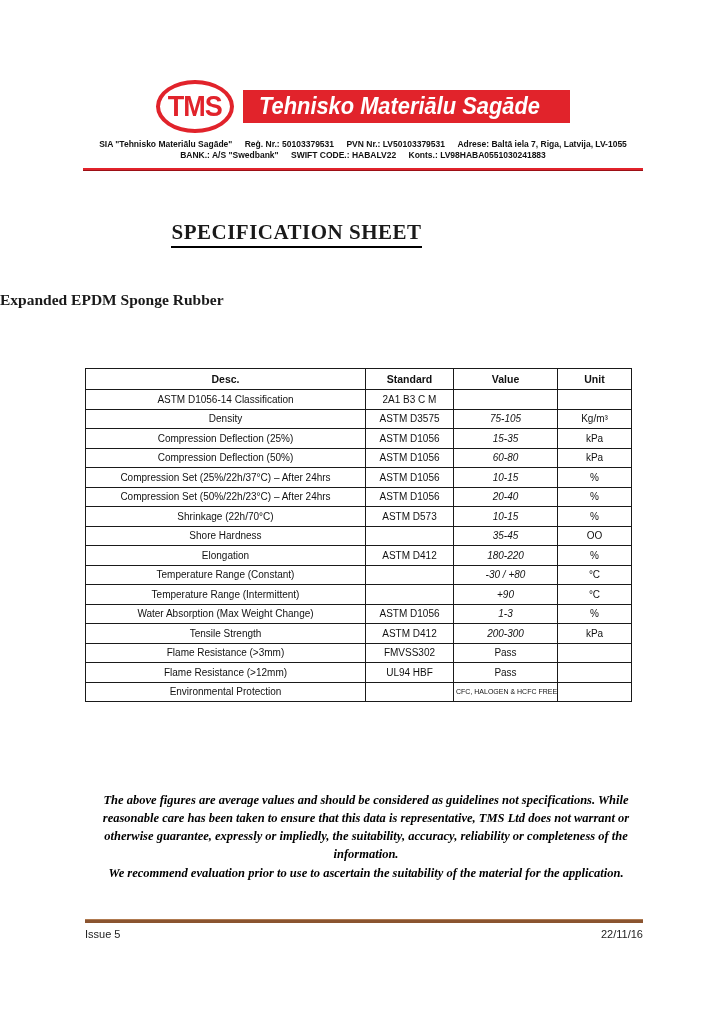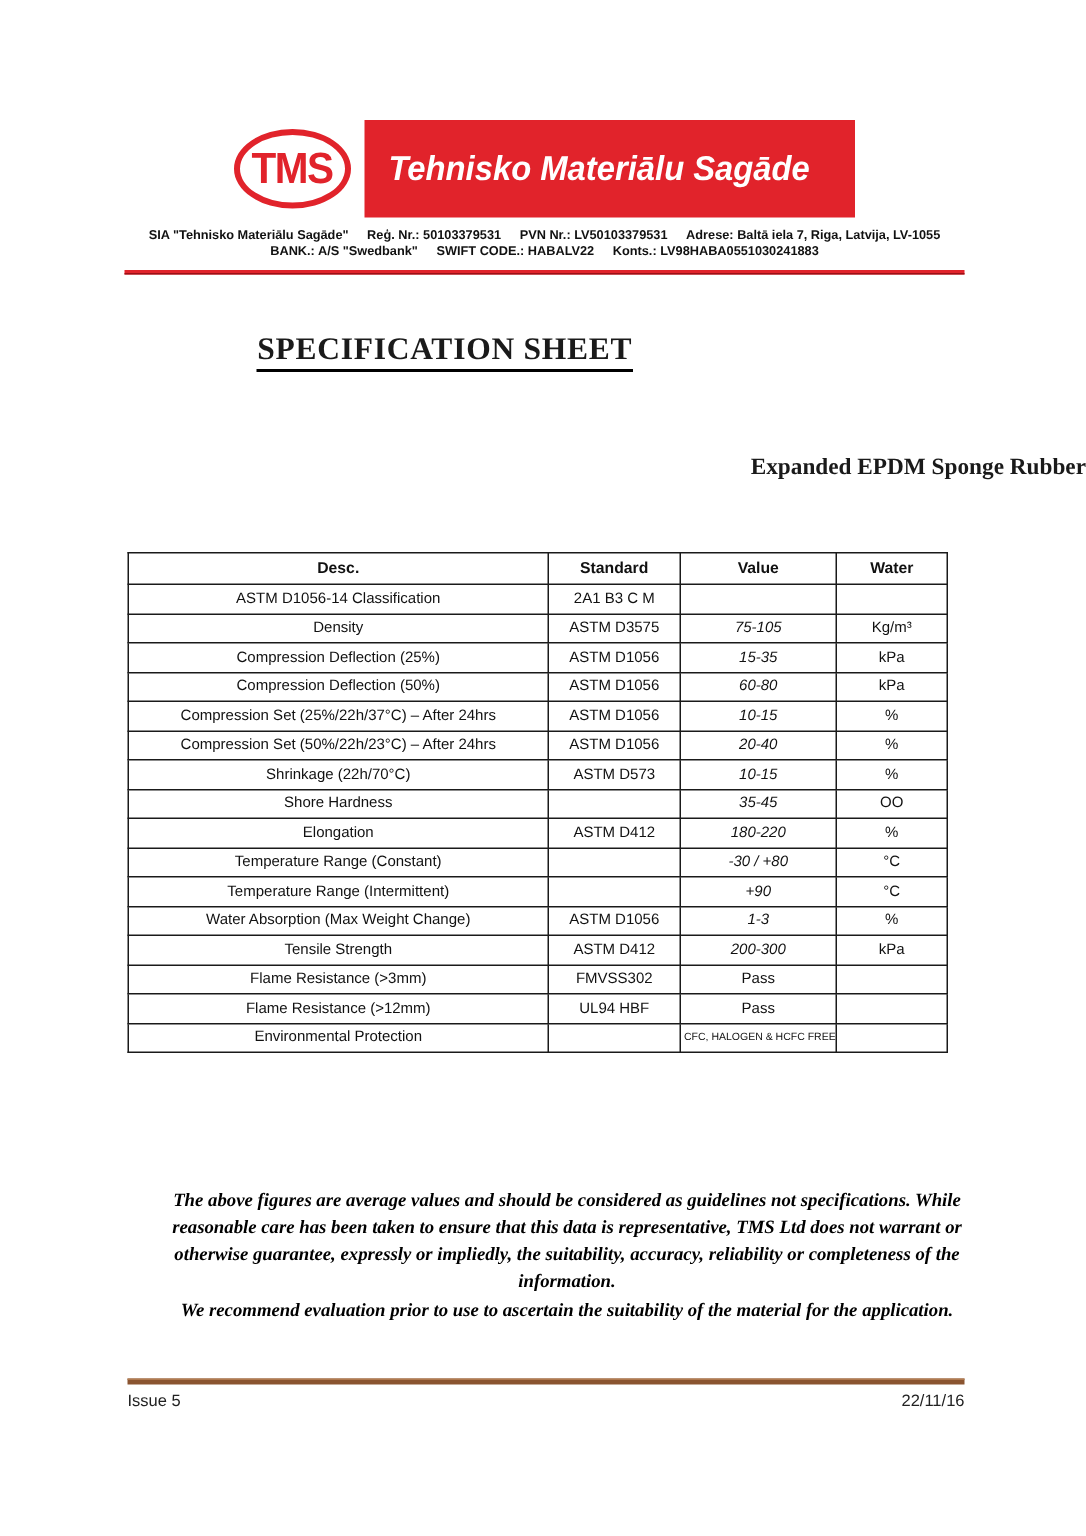--- a/index.html
+++ b/index.html
@@ -23,21 +23,21 @@
   .logo-oval {
     width: 78px; height: 53px; flex: 0 0 auto;
     border: 4px solid var(--brand); border-radius: 50%;
     display: flex; align-items: center; justify-content: center;
   }
   .logo-abbr {
     color: var(--brand); font-weight: bold; font-size: 27px;
     letter-spacing: -1px; transform: scaleY(1.08);
   }
   .logo-banner {
-    background: var(--brand); height: 65px; margin-left: 9px;
+    background: var(--brand); height: 33px; margin-left: 9px;
     display: flex; align-items: center; padding: 0 16px;
   }
   .logo-banner-text {
     color: #ffffff; font-weight: bold; font-style: italic;
     font-size: 23px; transform: scaleX(0.95); transform-origin: left center;
     white-space: nowrap;
   }
   .info-lines { margin-top: 6px; text-align: center; font-weight: bold; font-size: 8.5px; line-height: 11px; color: #111; }
   .info-lines span { margin: 0 5px; white-space: nowrap; }
   .contact-row {
@@ -47,22 +47,22 @@
   .red-rule { margin-top: 7px; height: 3px; background: var(--brand); border-bottom: 1px solid #9c1016; }
 
   
   .doc-title {
     position: absolute; top: 208px; left: 0; width: 593px;
     text-align: center; font-family: "Liberation Serif", serif;
     font-weight: bold; font-size: 21px; letter-spacing: 0.5px; margin-top: 12px;
   }
   .doc-title span { border-bottom: 2.5px solid #000; padding-bottom: 2px; }
   .doc-subtitle {
-    position: absolute; top: 303px; left: 0; width: 724px;
-    text-align: right; font-family: "Liberation Serif", serif;
+    position: absolute; top: 291px; left: 0; width: 724px;
+    text-align: left; font-family: "Liberation Serif", serif;
     font-weight: bold; font-size: 15.5px;
   }
 
   
   .spec-table {
     position: absolute; top: 368px; left: 85px; width: 546px;
     border-collapse: collapse; table-layout: fixed;
     font-size: 10px; color: #111;
   }
   .spec-table col.c1 { width: 280px; }
@@ -74,21 +74,21 @@
     padding: 0 2px; overflow: hidden; white-space: nowrap;
   }
   .spec-table th { height: 21px; font-size: 10.5px; }
   .spec-table td { height: 19.5px; }
   .spec-table td.v-italic { font-style: italic; }
   .spec-table td.v-plain { font-style: normal; }
   .spec-table td.v-small { font-size: 7px; letter-spacing: 0; }
 
   
   .disclaimer {
-    position: absolute; top: 791px; left: 93px; width: 570px;
+    position: absolute; top: 791px; left: 81px; width: 570px;
     font-family: "Liberation Serif", serif; font-weight: bold; font-style: italic;
     font-size: 12.5px; line-height: 1.45; text-align: center; color: #000;
   }
 
   
   .footer-rule { position: absolute; top: 919px; left: 85px; width: 558px; height: 4px;
     background: var(--rule); border-top: 1px solid #b07a50; }
   .footer-row {
     position: absolute; top: 928px; left: 85px; width: 558px;
     display: flex; justify-content: space-between;
@@ -134,21 +134,21 @@
       <col class="c1">
       <col class="c2">
       <col class="c3">
       <col class="c4">
     </colgroup>
   <thead>
     <tr>
       <th>Desc.</th>
       <th>Standard</th>
       <th>Value</th>
-      <th>Water</th>
+      <th>Unit</th>
     </tr>
   </thead>
   <tbody id="spec-rows">
   <tr>
     <td>ASTM D1056-14 Classification</td>
     <td>2A1 B3 C M</td>
     <td class="v-plain"></td>
     <td></td>
   </tr>
 

